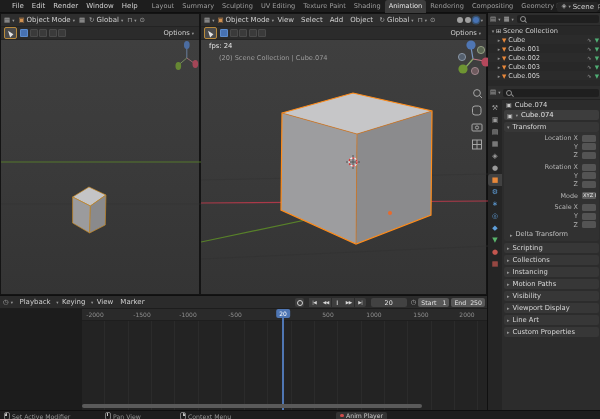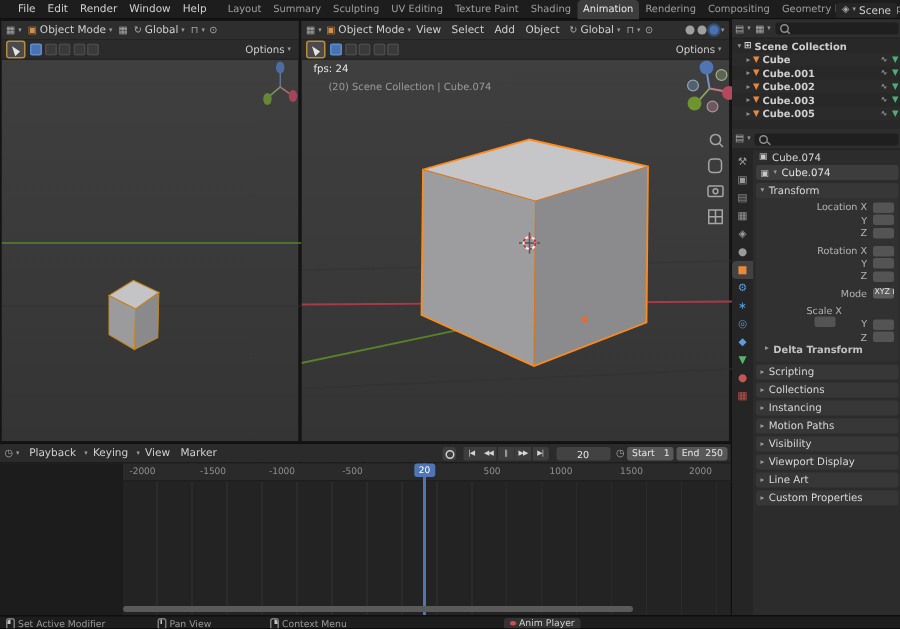--- a/index.html
+++ b/index.html
@@ -32,21 +32,21 @@
   .ctxlabel{position:absolute;z-index:2;left:18px;top:40px;font-size:6.6px;color:#9c9c9c;}
   .shadedot{width:6px;height:6px;border-radius:50%;background:#9f9f9f;margin-left:2px;}
   .shadedot.blue{background:#4772b3;box-shadow:0 0 0 1.5px #35506f;}
   
   .rpanel{left:487px;top:13px;width:113px;height:397px;background:#282828;border-left:1px solid #101010;box-sizing:border-box;}
   .outliner{position:absolute;left:0;top:0;width:113px;height:73px;background:#282828;}
   .ohdr{height:12px;background:#2e2e2e;display:flex;align-items:center;padding:0 2px;border-bottom:1px solid #222;}
   .srchbox{flex:1;height:8px;background:#1f1f1f;border-radius:2px;margin-left:3px;display:flex;align-items:center;padding:0 3px;}
   .mag{width:4px;height:4px;border:1px solid #8f8f8f;border-radius:50%;position:relative;flex:none;}
   .mag::after{content:"";position:absolute;width:3px;height:1px;background:#8f8f8f;right:-2.5px;bottom:-1px;transform:rotate(45deg);}
-  .orow{height:9px;display:flex;align-items:center;padding:0 2px;font-size:6.6px;color:#cfcfcf;font-weight:bold;}
+  .orow{height:9px;display:flex;align-items:center;padding:0 2px;font-size:6.6px;color:#cfcfcf;}
   .orow:nth-child(odd){background:#2b2b2b;}
   .disc{font-size:5px;color:#8f8f8f;width:6px;text-align:center;}
   .meshico{color:#e8883a;font-size:5.6px;margin-right:2px;}
   .dataico{color:#4fae74;font-size:5.6px;margin-left:3px;}
   .animico{color:#9a9a9a;font-size:5.6px;margin-left:auto;}
   .collico{color:#d8d8d8;font-size:6px;margin-right:2px;}
   
   .props{position:absolute;left:0;top:73px;width:113px;height:324px;background:#2c2c2c;}
   .phdr{height:13px;background:#2e2e2e;display:flex;align-items:center;padding:0 2px;border-bottom:1px solid #222;}
   .navcol{position:absolute;left:0;top:13px;width:14px;height:311px;background:#252525;display:flex;flex-direction:column;align-items:center;padding-top:3px;box-sizing:border-box;}
@@ -55,21 +55,21 @@
   .pcontent{position:absolute;left:14px;top:13px;width:99px;height:311px;}
   .crumb{height:11px;display:flex;align-items:center;padding:0 4px;font-size:6.8px;color:#d6d6d6;}
   .cubeglyph{color:#c8c8c8;font-size:6px;margin-right:3px;}
   .namefield{height:10px;margin:0 2px;background:#3d3d3d;border-radius:2px;display:flex;align-items:center;padding:0 3px;font-size:6.8px;color:#e2e2e2;}
   .panelhead{height:10px;margin:2px 2px 0 2px;background:#373737;border-radius:2px;display:flex;align-items:center;padding:0 3px;color:#d8d8d8;font-size:6.8px;}
   .panelbody{background:#313131;margin:0 2px;border-radius:0 0 2px 2px;padding:2px 0 3px 0;}
   .trow{display:flex;align-items:center;height:8.6px;}
   .tlabel{flex:1;text-align:right;padding-right:4px;font-size:6.4px;color:#b4b4b4;white-space:nowrap;}
   .tfield{width:14px;height:7px;background:#545454;border-radius:1.5px;margin-right:3px;flex:none;overflow:hidden;font-size:5.2px;line-height:7px;color:#e8e8e8;padding-left:1px;box-sizing:border-box;white-space:nowrap;}
   .tfield.dd{background:#5c5c5c;}
-  .subpanel{display:flex;align-items:flex-start;height:9px;padding-left:6px;color:#c2c2c2;font-size:6.6px;font-weight:bold;}
+  .subpanel{display:flex;align-items:flex-end;height:9px;padding-left:6px;color:#c2c2c2;font-size:6.6px;}
   .parrow{font-size:5px;color:#9a9a9a;margin-right:3px;}
   
   .timeline{left:0;top:295px;width:487px;height:115px;background:#1c1c1c;border-top:1px solid #101010;box-sizing:border-box;}
   .thdr{height:13px;background:#2b2b2b;display:flex;align-items:center;padding:0 3px;border-bottom:1px solid #1d1d1d;box-sizing:border-box;position:relative;}
   .transport{position:absolute;right:2px;top:1px;height:11px;display:flex;align-items:center;}
   .tbtn{width:11px;height:9px;background:#3d3d3d;display:flex;align-items:center;justify-content:center;font-size:4.6px;color:#d6d6d6;margin-left:0.5px;letter-spacing:-0.5px;}
   .tbtn:first-child{border-radius:2px 0 0 2px;}
   .keyrec{width:9px;height:9px;border-radius:2px;background:#3d3d3d;display:flex;align-items:center;justify-content:center;margin-right:4px;}
   .reccirc{width:4px;height:4px;border:1px solid #cfcfcf;border-radius:50%;}
   .framefield{width:36px;height:9px;background:#424242;border-radius:2px;margin-left:5px;font-size:6.4px;color:#e8e8e8;display:flex;align-items:center;justify-content:center;}
@@ -384,21 +384,21 @@
               <div class="tfield"></div>
             </div>
           <div class="trow">
               <span class="tlabel">Z</span>
               <div class="tfield"></div>
             </div>
           <div class="trow" style="margin-top:3px;align-items:center;">
               <span class="tlabel">Mode</span>
               <div class="tfield dd">XYZ Euler</div>
             </div>
-          <div class="trow" style="margin-top:3px;flex-direction:column;">
+          <div class="trow" style="margin-top:3px;">
               <span class="tlabel">Scale X</span>
               <div class="tfield"></div>
             </div>
           <div class="trow">
               <span class="tlabel">Y</span>
               <div class="tfield"></div>
             </div>
           <div class="trow">
               <span class="tlabel">Z</span>
               <div class="tfield"></div>

